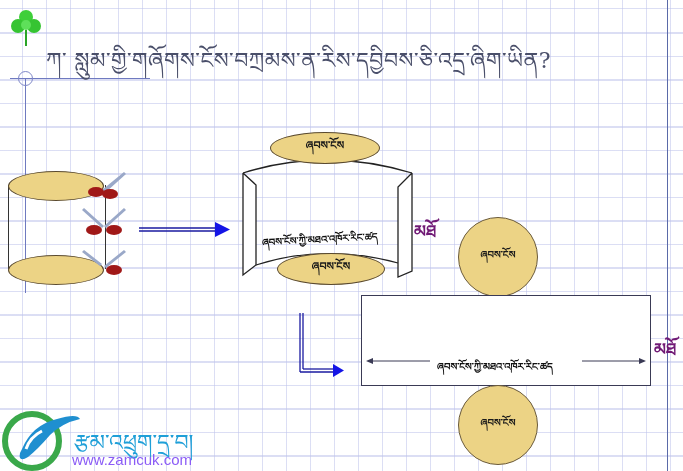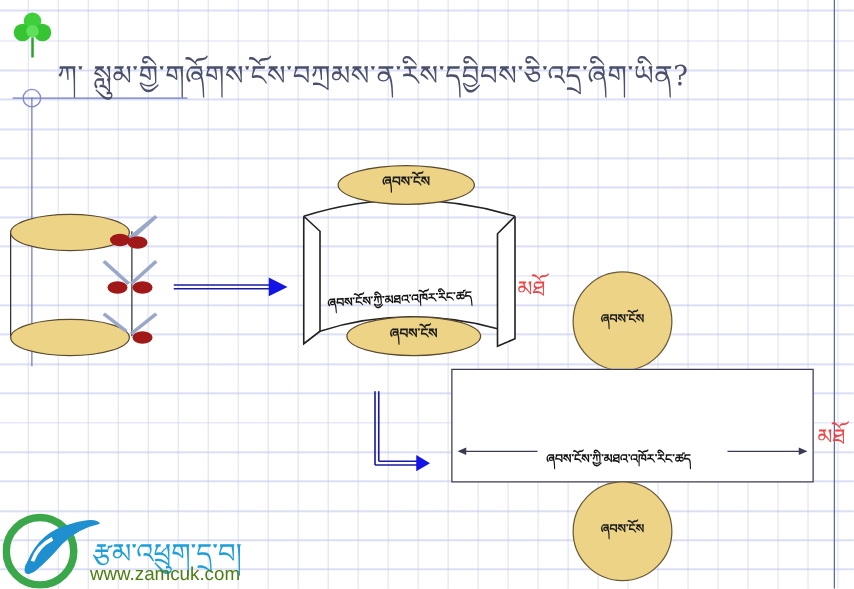--- a/index.html
+++ b/index.html
@@ -27,24 +27,24 @@
     display: flex; align-items: center; justify-content: center;
     font-size: 11px; font-weight: bold; color: #1a1a1a;
   }
   .circle {
     background: #ecd385; border: 1px solid #6a5a3a; border-radius: 50%;
     display: flex; align-items: center; justify-content: center;
     font-size: 10px; font-weight: bold; color: #1a1a1a;
   }
   .cyl-side { background: transparent; border-left: 1px solid #333; border-right: 1px solid #333; }
   .rect-box { left: 361px; top: 295px; width: 288px; height: 89px; border: 1px solid #3a3a55; background: #fff; }
-  .height-label { font-size: 17px; font-weight: normal; color: #ef4444; }
+  .height-label { font-size: 17px; font-weight: bold; color: #701a75; }
   .inner-label { font-size: 10px; font-weight: bold; color: #111; white-space: nowrap; }
   .logo-text { left: 74px; top: 418px; font-size: 22px; color: #1f9fd8; white-space: nowrap; }
-  .logo-url { left: 72px; top: 451px; font-size: 15px; color: #4d7c0f; font-family: "Liberation Sans", sans-serif; }
+  .logo-url { left: 72px; top: 451px; font-size: 15px; color: #8b5cf6; font-family: "Liberation Sans", sans-serif; }
 </style>
 </head>
 <body>
 
 <div class="abs right-rule"></div>
 <div class="abs left-rule"></div>
 <div class="abs title-rule"></div>
 <div class="abs crosshair"></div>
 
 <svg class="abs clover" viewBox="0 0 32 40">

